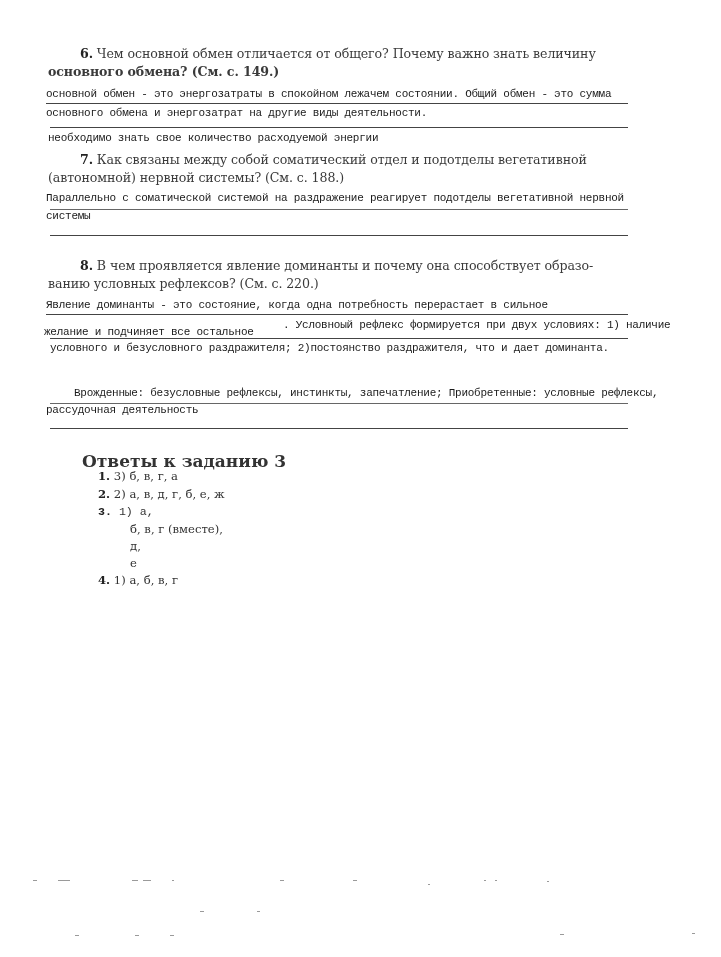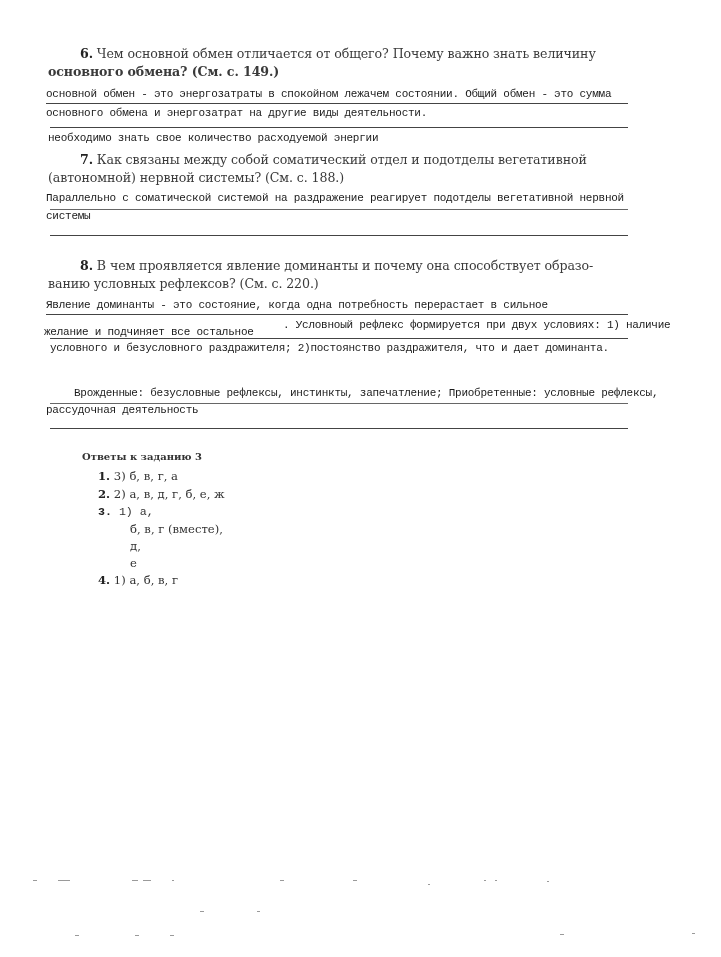--- a/index.html
+++ b/index.html
@@ -4,21 +4,21 @@
 <style>
   html, body { margin:0; padding:0; background:#ffffff; }
   body { width:721px; height:957px; position:relative; overflow:hidden; color:#2a2a2a; }
   .page { position:absolute; left:0; top:0; width:721px; height:957px; background:#fff; }
   .abs { position:absolute; white-space:nowrap; }
   .q { font-family:"DejaVu Serif", "Liberation Serif", serif; font-size:12.6px; color:#3a3a3a; letter-spacing:-0.1px; }
   .q b { color:#222; }
   .a { font-family:Liberation Mono, monospace; font-size:11px; color:#1a1a1a; letter-spacing:-0.25px; }
   .rule { position:absolute; height:1px; background:#444; }
   .rule.light { background:#666; }
-  .ans-h { font-family:"DejaVu Serif", "Liberation Serif", serif; font-size:10px; font-weight:bold; color:#333; }
+  .ans-h { font-family:"DejaVu Serif", "Liberation Serif", serif; font-size:17px; font-weight:bold; color:#333; }
   .ans { font-family:"DejaVu Serif", "Liberation Serif", serif; font-size:11.6px; color:#333; }
   .ans b { color:#222; }
   .speck { position:absolute; background:#9a9a9a; height:1px; }
 </style>
 </head>
 <body>
 
 <div class="page">
 
   <div class="abs q" style="left:80px; top:46px;">

